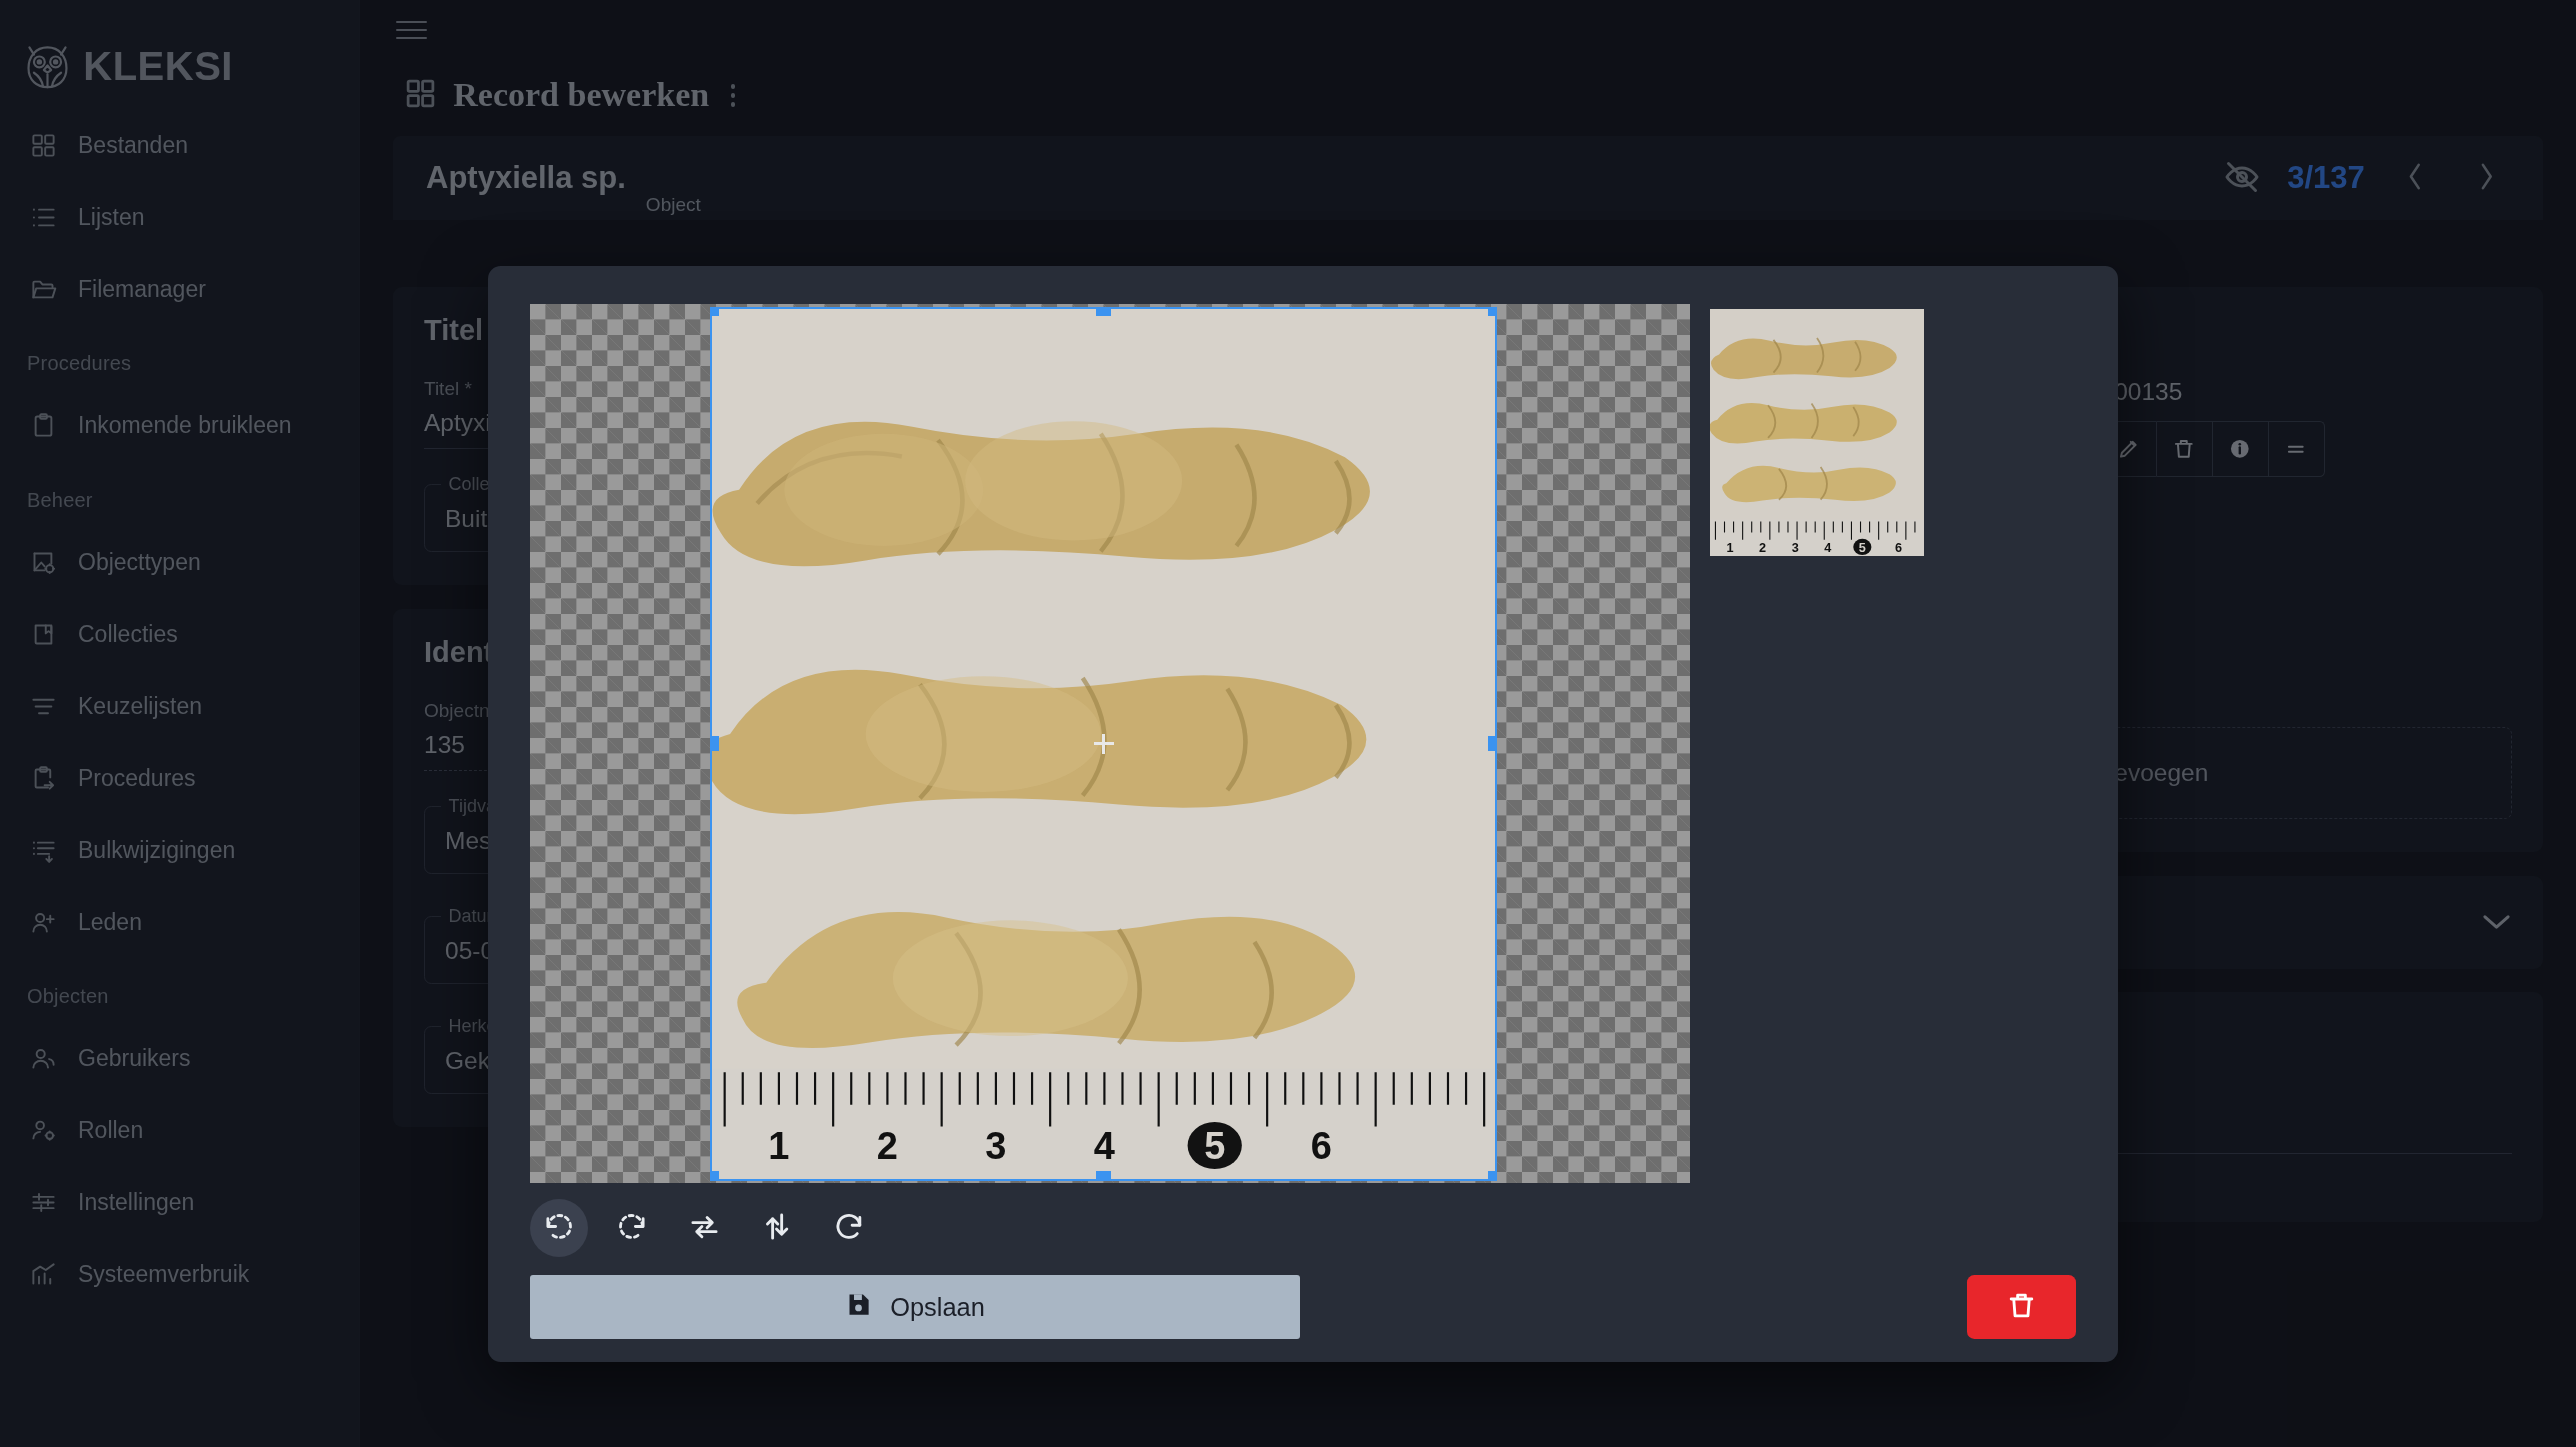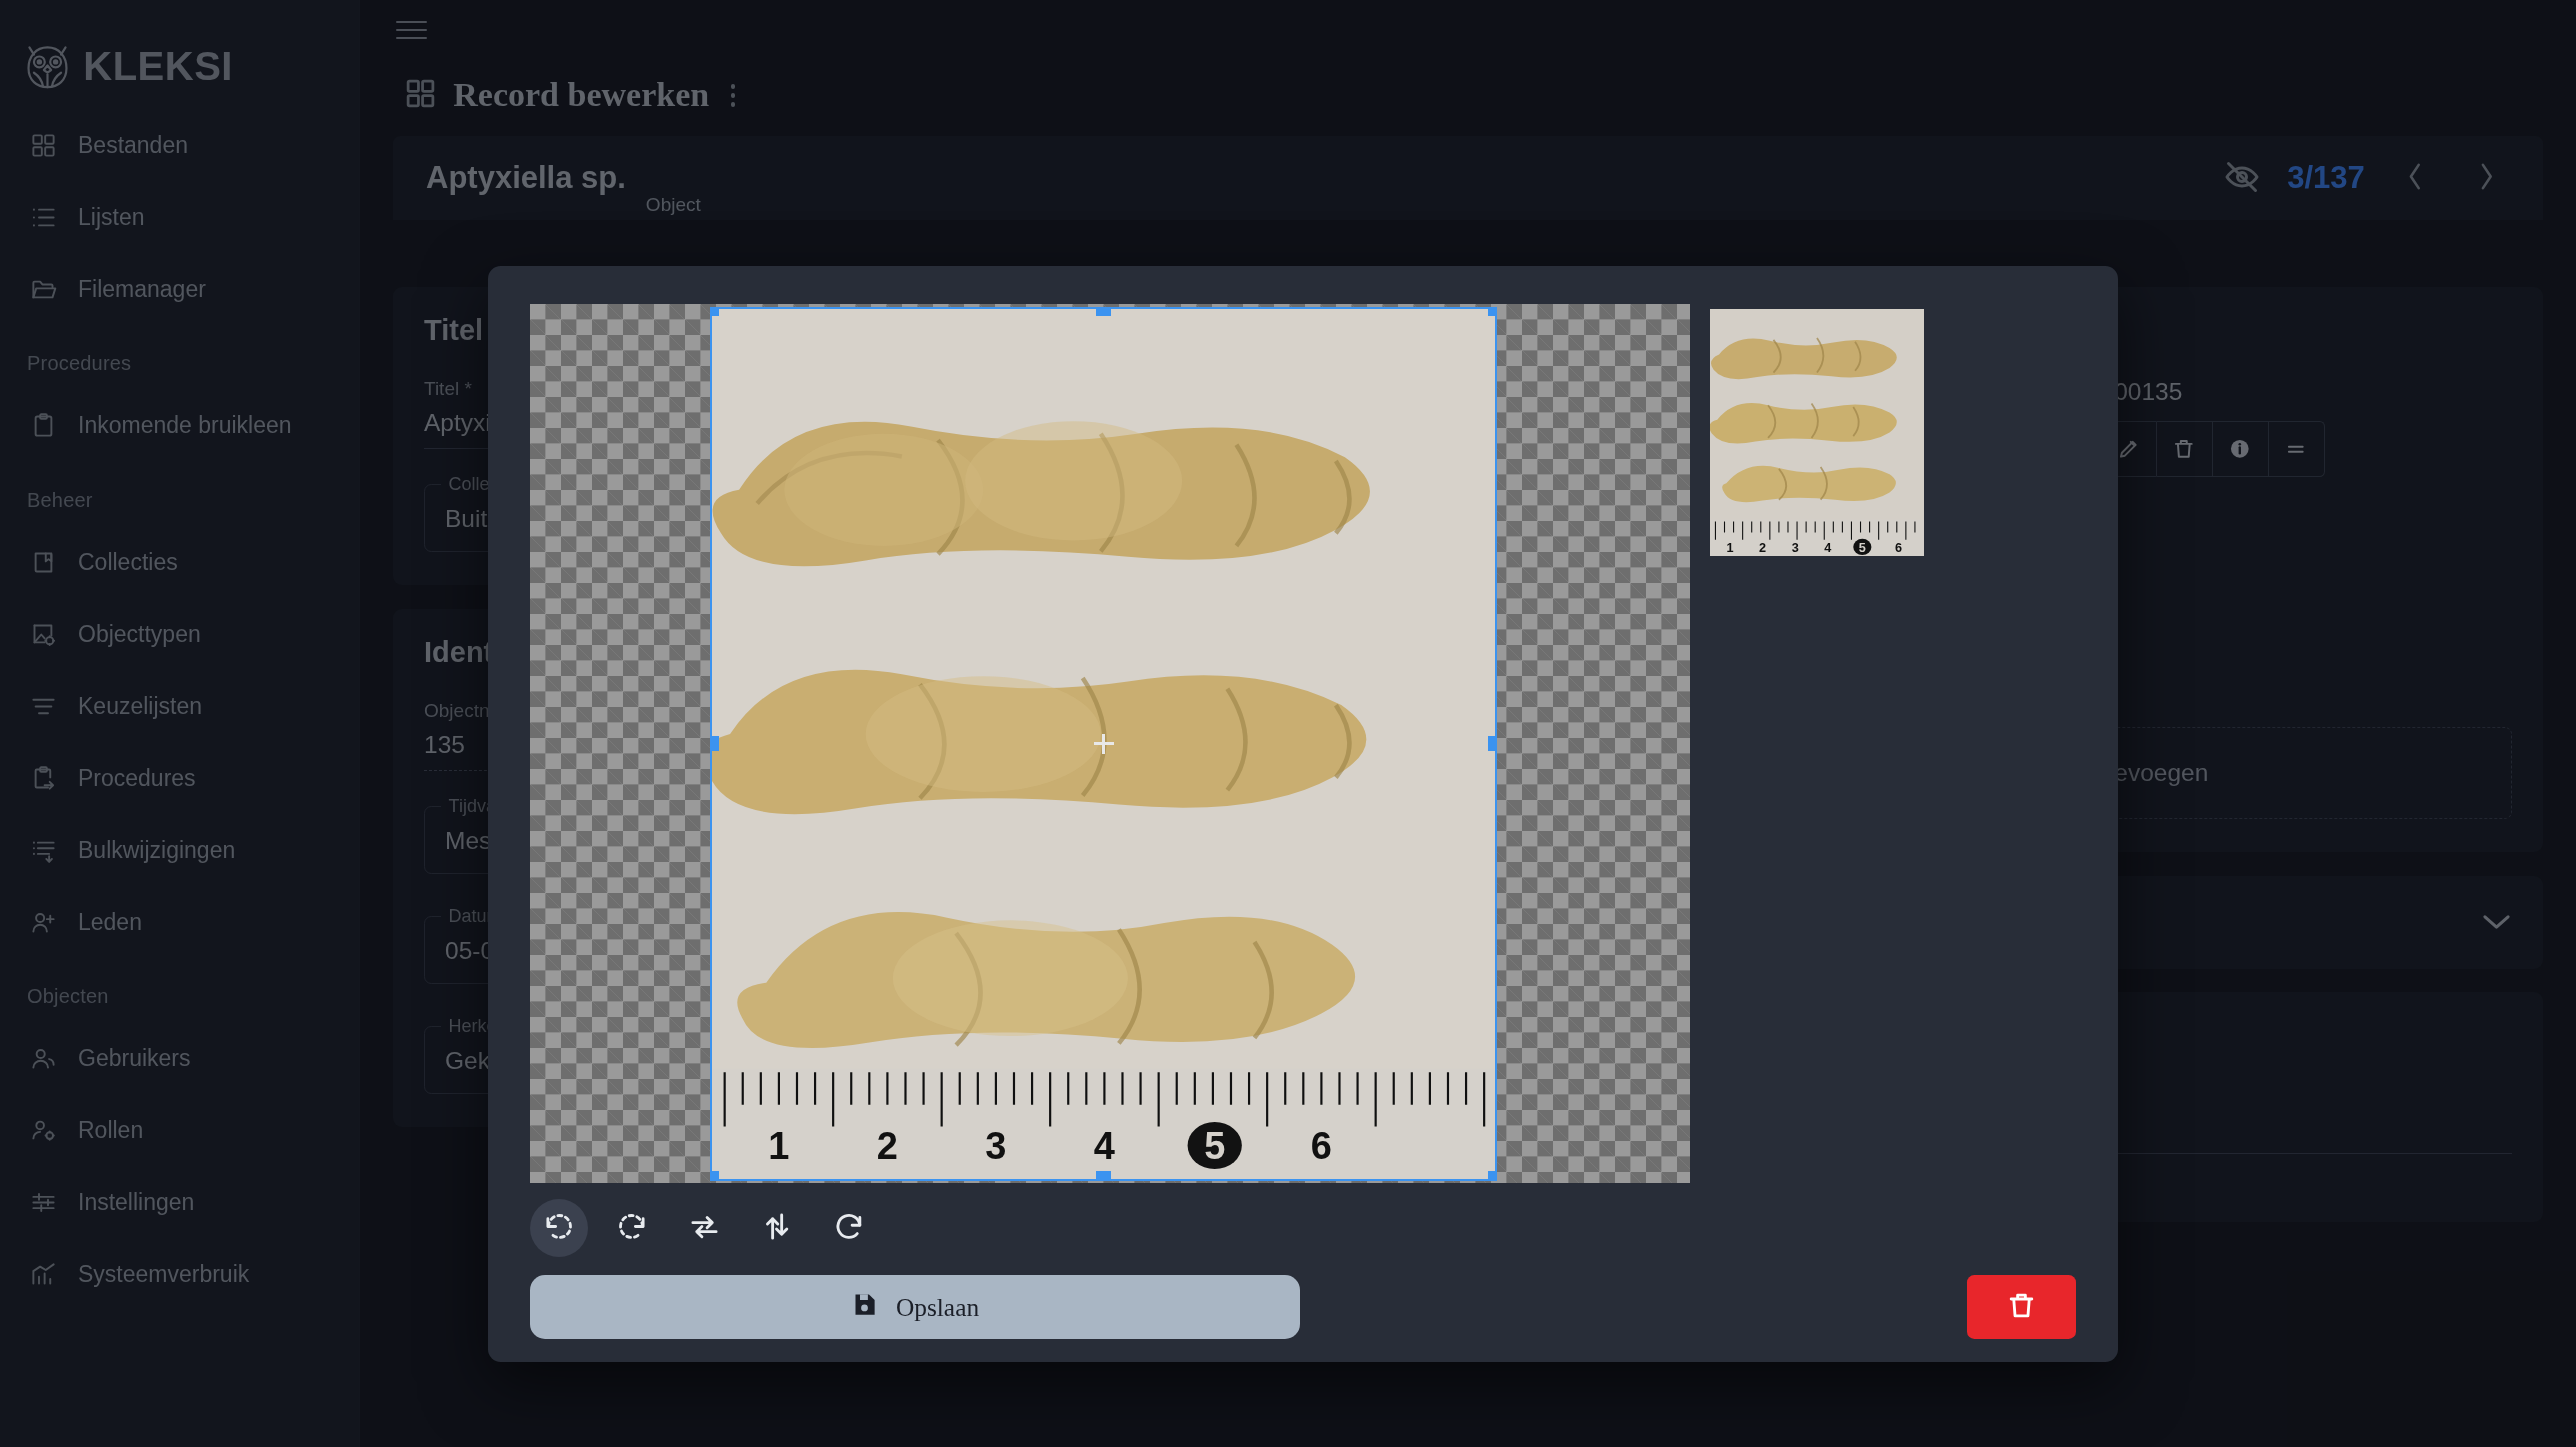--- a/index.html
+++ b/index.html
@@ -289,26 +289,26 @@
 
   .action-row {
     display: flex; align-items: center;
     padding: 18px 42px 0 42px;
     gap: 22px;
   }
   .btn-save {
     flex: 1 1 auto;
     height: 64px;
     background: #a9b6c4;
-    border: none; border-radius: 15px;
+    border: none; border-radius: 3px;
     display: flex; align-items: center; justify-content: center;
     gap: 18px;
     font-size: 25.4px; color: #1b1f28;
     cursor: pointer;
-    font-family: Liberation Serif, serif;
+    font-family: Liberation Sans, sans-serif;
     max-width: 770px;
   }
   .btn-save svg { width: 27px; height: 27px; fill: #1b1f28; }
   .btn-delete {
     width: 109px; height: 64px;
     background: #e8262b;
     border: none; border-radius: 7.3px;
     display: flex; align-items: center; justify-content: center;
     cursor: pointer;
     margin-left: auto;
@@ -383,37 +383,37 @@
           <rect x="9" y="2" width="6" height="4" rx="1"></rect>
         </svg>
     </span>
     <span>Inkomende bruikleen</span>
   </div>
 
   <div class="nav-section-label">Beheer</div>
   <div class="nav-item">
     <span class="nav-icon">
       <svg viewBox="0 0 24 24">
-          <path d="M5 4h13a1 1 0 011 1v15H6a1 1 0 01-1-1V4z"></path>
-          <path d="M14 4v7l2.5-2 2.5 2V4"></path>
-        </svg>
-    </span>
-    <span>Collecties</span>
-  </div>
-  <div class="nav-item">
-    <span class="nav-icon">
-      <svg viewBox="0 0 24 24">
           <path d="M4 4h15v9"></path>
           <path d="M4 4v15h9"></path>
           <path d="M4 19l6-7 3 3.5"></path>
           <circle cx="17.5" cy="17.5" r="3.2"></circle>
           <path d="M17.5 13.6v.9M17.5 20.5v.9M13.6 17.5h.9M20.5 17.5h.9"></path>
         </svg>
     </span>
     <span>Objecttypen</span>
+  </div>
+  <div class="nav-item">
+    <span class="nav-icon">
+      <svg viewBox="0 0 24 24">
+          <path d="M5 4h13a1 1 0 011 1v15H6a1 1 0 01-1-1V4z"></path>
+          <path d="M14 4v7l2.5-2 2.5 2V4"></path>
+        </svg>
+    </span>
+    <span>Collecties</span>
   </div>
   <div class="nav-item">
     <span class="nav-icon">
       <svg viewBox="0 0 24 24">
           <path d="M3 6h18M5 12h14M8 18h8"></path>
         </svg>
     </span>
     <span>Keuzelijsten</span>
   </div>
   <div class="nav-item">

